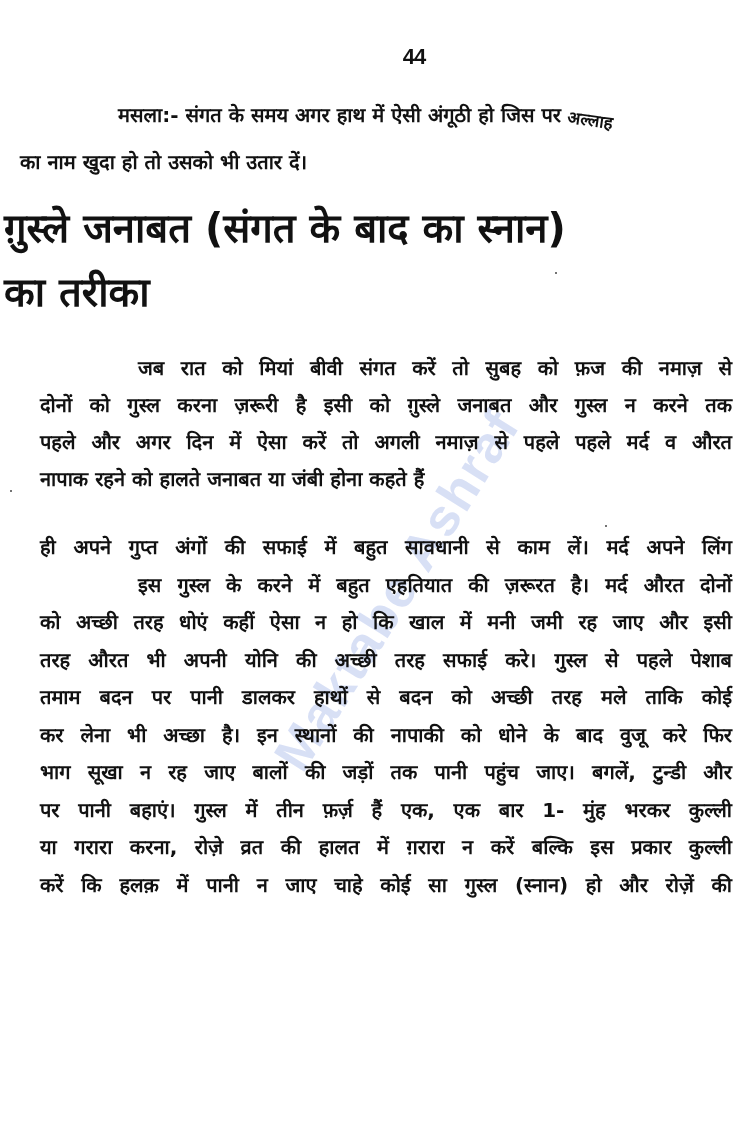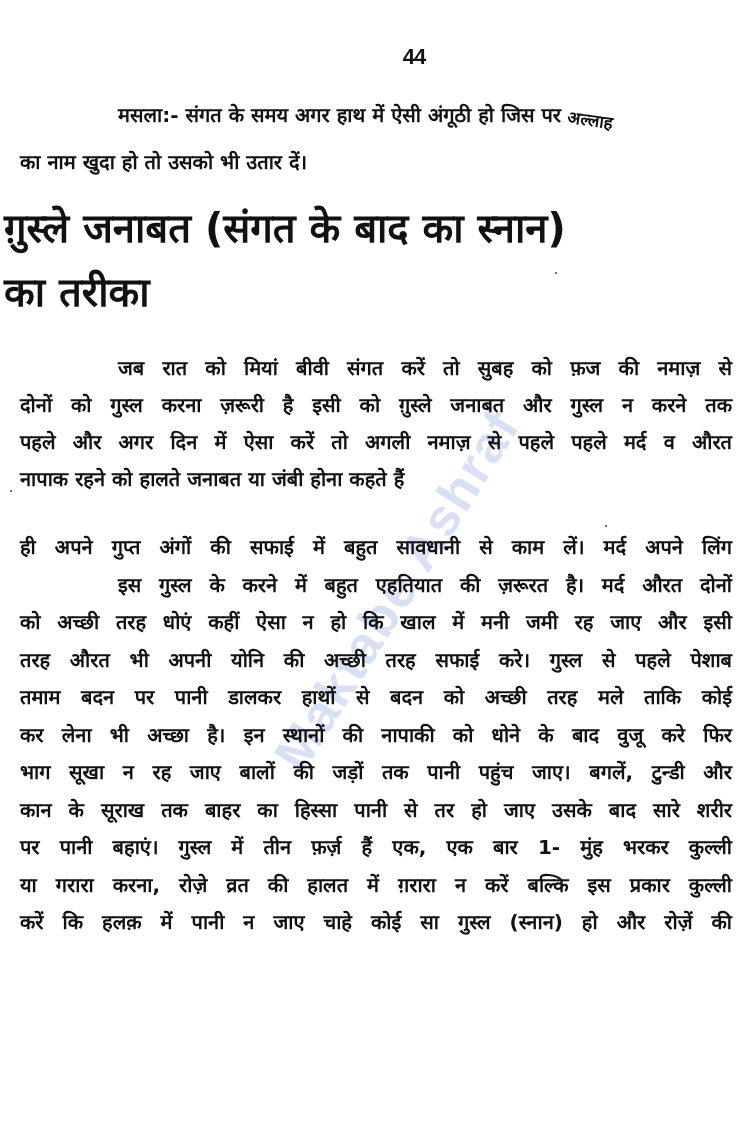--- a/index.html
+++ b/index.html
@@ -66,20 +66,21 @@
       width: 712px;
       font-size: 20px;
       font-weight: bold;
       line-height: 37px;
     }
     .para .line {
       display: block;
       white-space: nowrap;
       text-align: justify;
       text-align-last: justify;
+      margin-left: 20px;
     }
     .para .line.first { padding-left: 98px; }
     .para .line.last { text-align-last: left; }
     .para-1 { top: 350px; }
     .para-2 { top: 529px; line-height: 37.5px; }
     .watermark {
       position: absolute;
       left: 190px;
       top: 560px;
       font-family: "Liberation Sans", sans-serif;
@@ -132,21 +133,20 @@
   </div>
 
   <div class="para para-2">
     <span class="line">ही अपने गुप्त अंगों की सफाई में बहुत सावधानी से काम लें। मर्द अपने लिंग</span>
     <span class="line first">इस गुस्ल के करने में बहुत एहतियात की ज़रूरत है। मर्द औरत दोनों</span>
     <span class="line">को अच्छी तरह धोएं कहीं ऐसा न हो कि खाल में मनी जमी रह जाए और इसी</span>
     <span class="line">तरह औरत भी अपनी योनि की अच्छी तरह सफाई करे। गुस्ल से पहले पेशाब</span>
     <span class="line">तमाम बदन पर पानी डालकर हाथों से बदन को अच्छी तरह मले ताकि कोई</span>
     <span class="line">कर लेना भी अच्छा है। इन स्थानों की नापाकी को धोने के बाद वुजू करे फिर</span>
     <span class="line">भाग सूखा न रह जाए बालों की जड़ों तक पानी पहुंच जाए। बगलें, टुन्डी और</span>
-    <span class="line">कान के सूराख तक बाहर का हिस्सा पानी से तर हो जाए उसके बाद सारे शरीर</span>
     <span class="line">पर पानी बहाएं। गुस्ल में तीन फ़र्ज़ हैं एक, एक बार 1- मुंह भरकर कुल्ली</span>
     <span class="line">या गरारा करना, रोज़े व्रत की हालत में ग़रारा न करें बल्कि इस प्रकार कुल्ली</span>
     <span class="line">करें कि हलक़ में पानी न जाए चाहे कोई सा गुस्ल (स्नान) हो और रोज़ें की</span>
   </div>
 
   <span class="speck" style="left:10px;top:490px"></span>
   <span class="speck" style="left:605px;top:525px"></span>
   <span class="speck" style="left:555px;top:272px"></span>
 
 </div>

